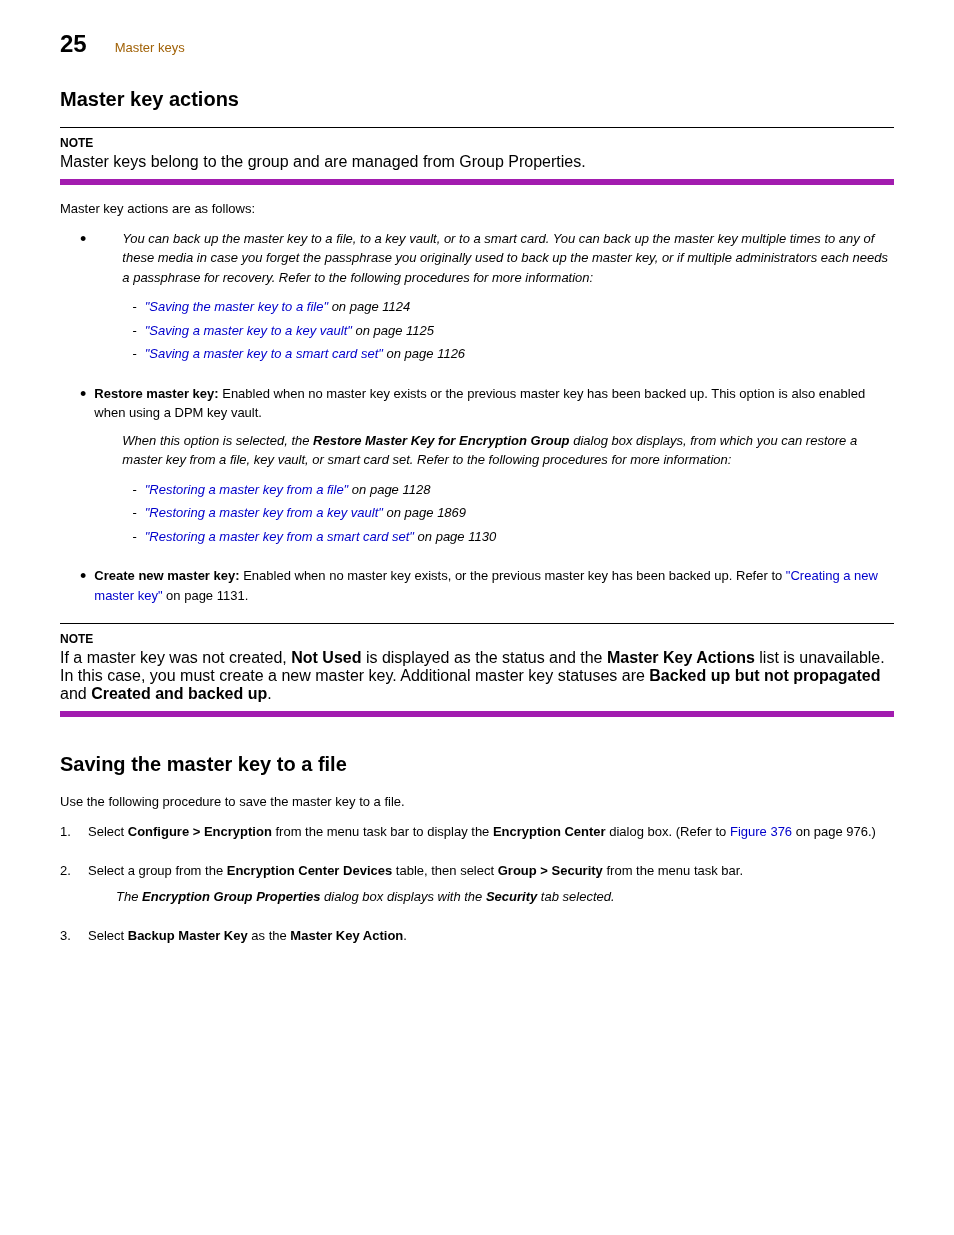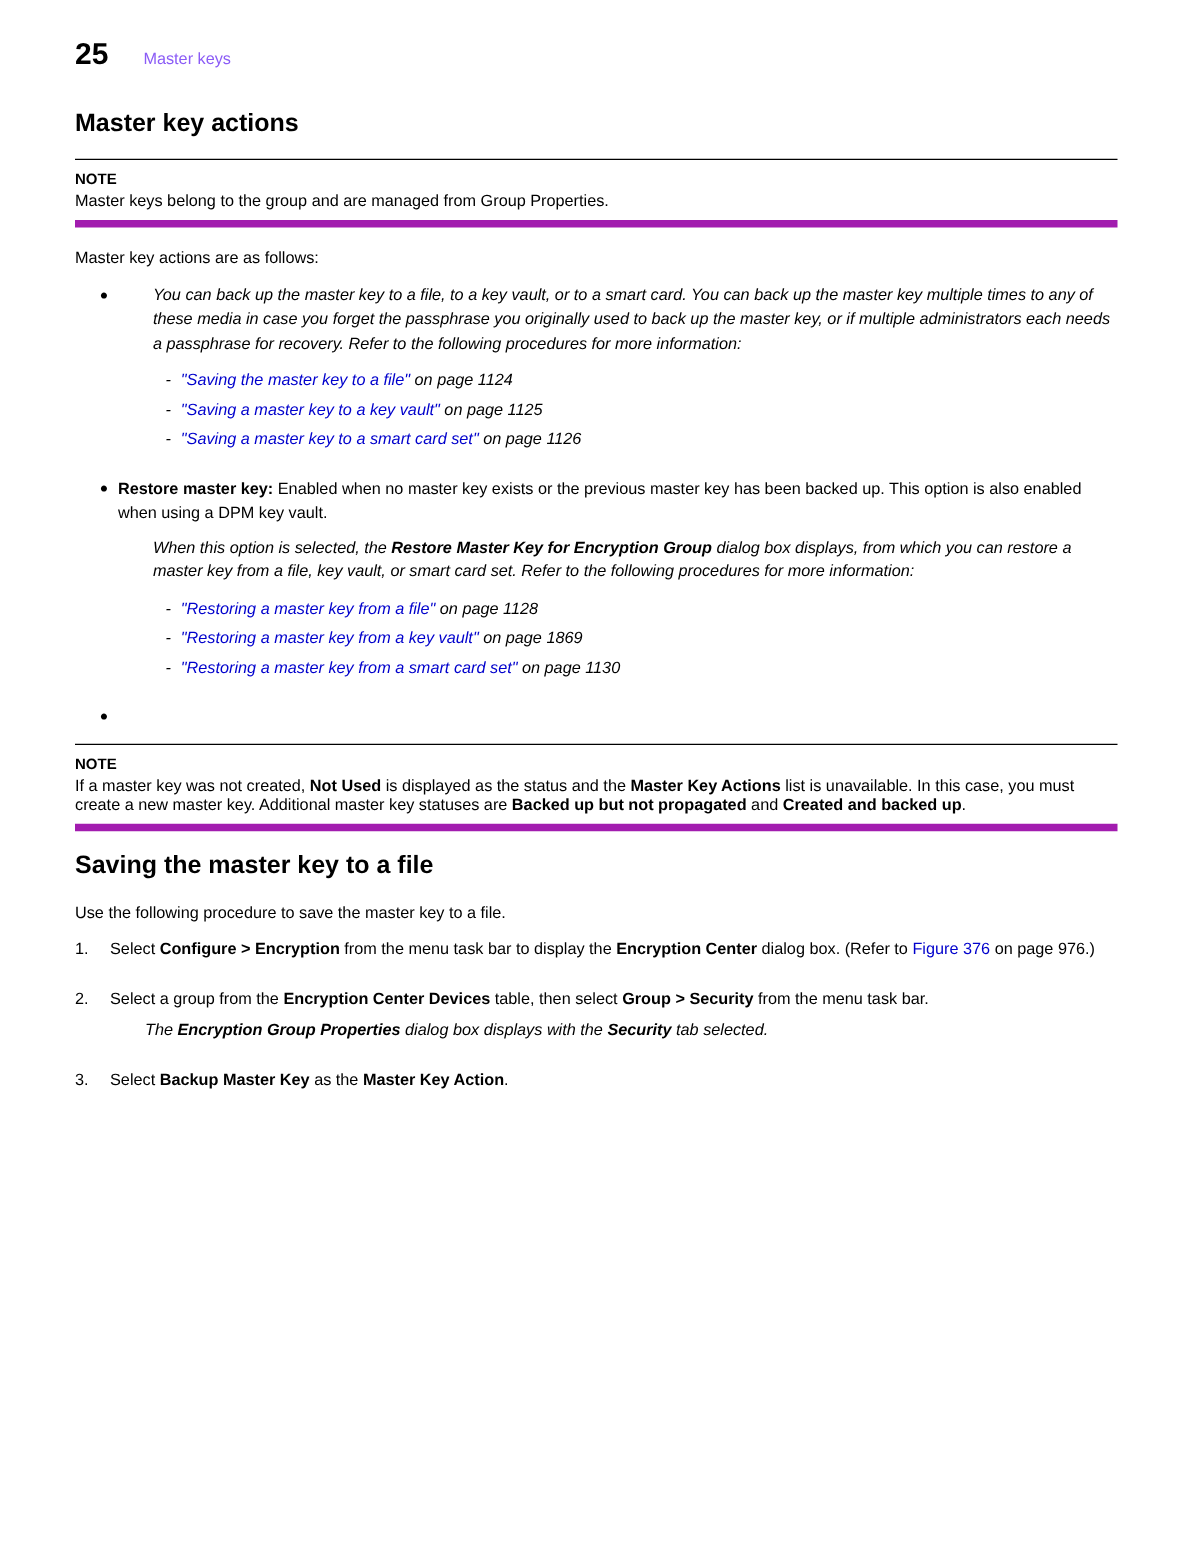--- a/index.html
+++ b/index.html
@@ -21,41 +21,41 @@
       align-items: baseline;
       gap: 28px;
       margin-bottom: 30px;
     }
     .page-number {
       font-size: 24px;
       font-weight: bold;
     }
     .page-chapter {
       font-size: 13px;
-      color: #8b5cf6;
+      color: #a16207;
     }
     .section-title {
       font-size: 20px;
       font-weight: bold;
       margin-bottom: 16px;
       margin-top: 10px;
     }
     .note-box {
       border-top: 1px solid #000;
       border-bottom: 6px solid #a21caf;
       padding: 8px 0;
       margin-bottom: 14px;
     }
     .note-label {
       font-weight: bold;
       font-size: 12px;
       margin-bottom: 3px;
     }
     .note-text {
-      font-size: 13px;
+      font-size: 16px;
     }
     .body-text {
       font-size: 13px;
       margin-bottom: 10px;
       line-height: 1.5;
     }
     .bullet-list {
       list-style: none;
       padding: 0;
       margin: 0 0 10px 20px;
@@ -116,21 +116,21 @@
       line-height: 1.5;
     }
     .num {
       flex-shrink: 0;
       min-width: 16px;
     }
     .li-content {
       flex: 1;
     }
     .section-divider {
-      margin: 16px 0 16px 0;
+      margin: 36px 0 16px 0;
     }
   </style>
 </head>
 <body>
 
 <div class="page-header">
   <span class="page-number">25</span>
   <span class="page-chapter">Master keys</span>
 </div>
 
@@ -193,20 +193,23 @@
               <span><a href="#">"Restoring a master key from a smart card set"</a><span> on page 1130</span></span>
             </li>
           </ul>
         </div>
       </div>
     </li>
 
     <li>
       <span class="bullet-dot">•</span>
       <div class="bullet-content">
+        <p class="body-text" style="margin-bottom:8px;">
+          <span class="bold">Create new master key:</span><span> Enabled when no master key exists, or the previous master key has been backed up. Refer to </span><a href="#">"Creating a new master key"</a><span> on page 1131.</span>
+        </p>
       </div>
     </li>
 
   </ul>
 
   <div class="note-box">
     <div class="note-label">NOTE</div>
     <div class="note-text">
       <span>If a master key was not created, </span><span class="bold">Not Used</span><span> is displayed as the status and the </span><span class="bold">Master Key Actions</span><span> list is unavailable. In this case, you must create a new master key. Additional master key statuses are </span><span class="bold">Backed up but not propagated</span><span> and </span><span class="bold">Created and backed up</span><span>.</span>
     </div>

